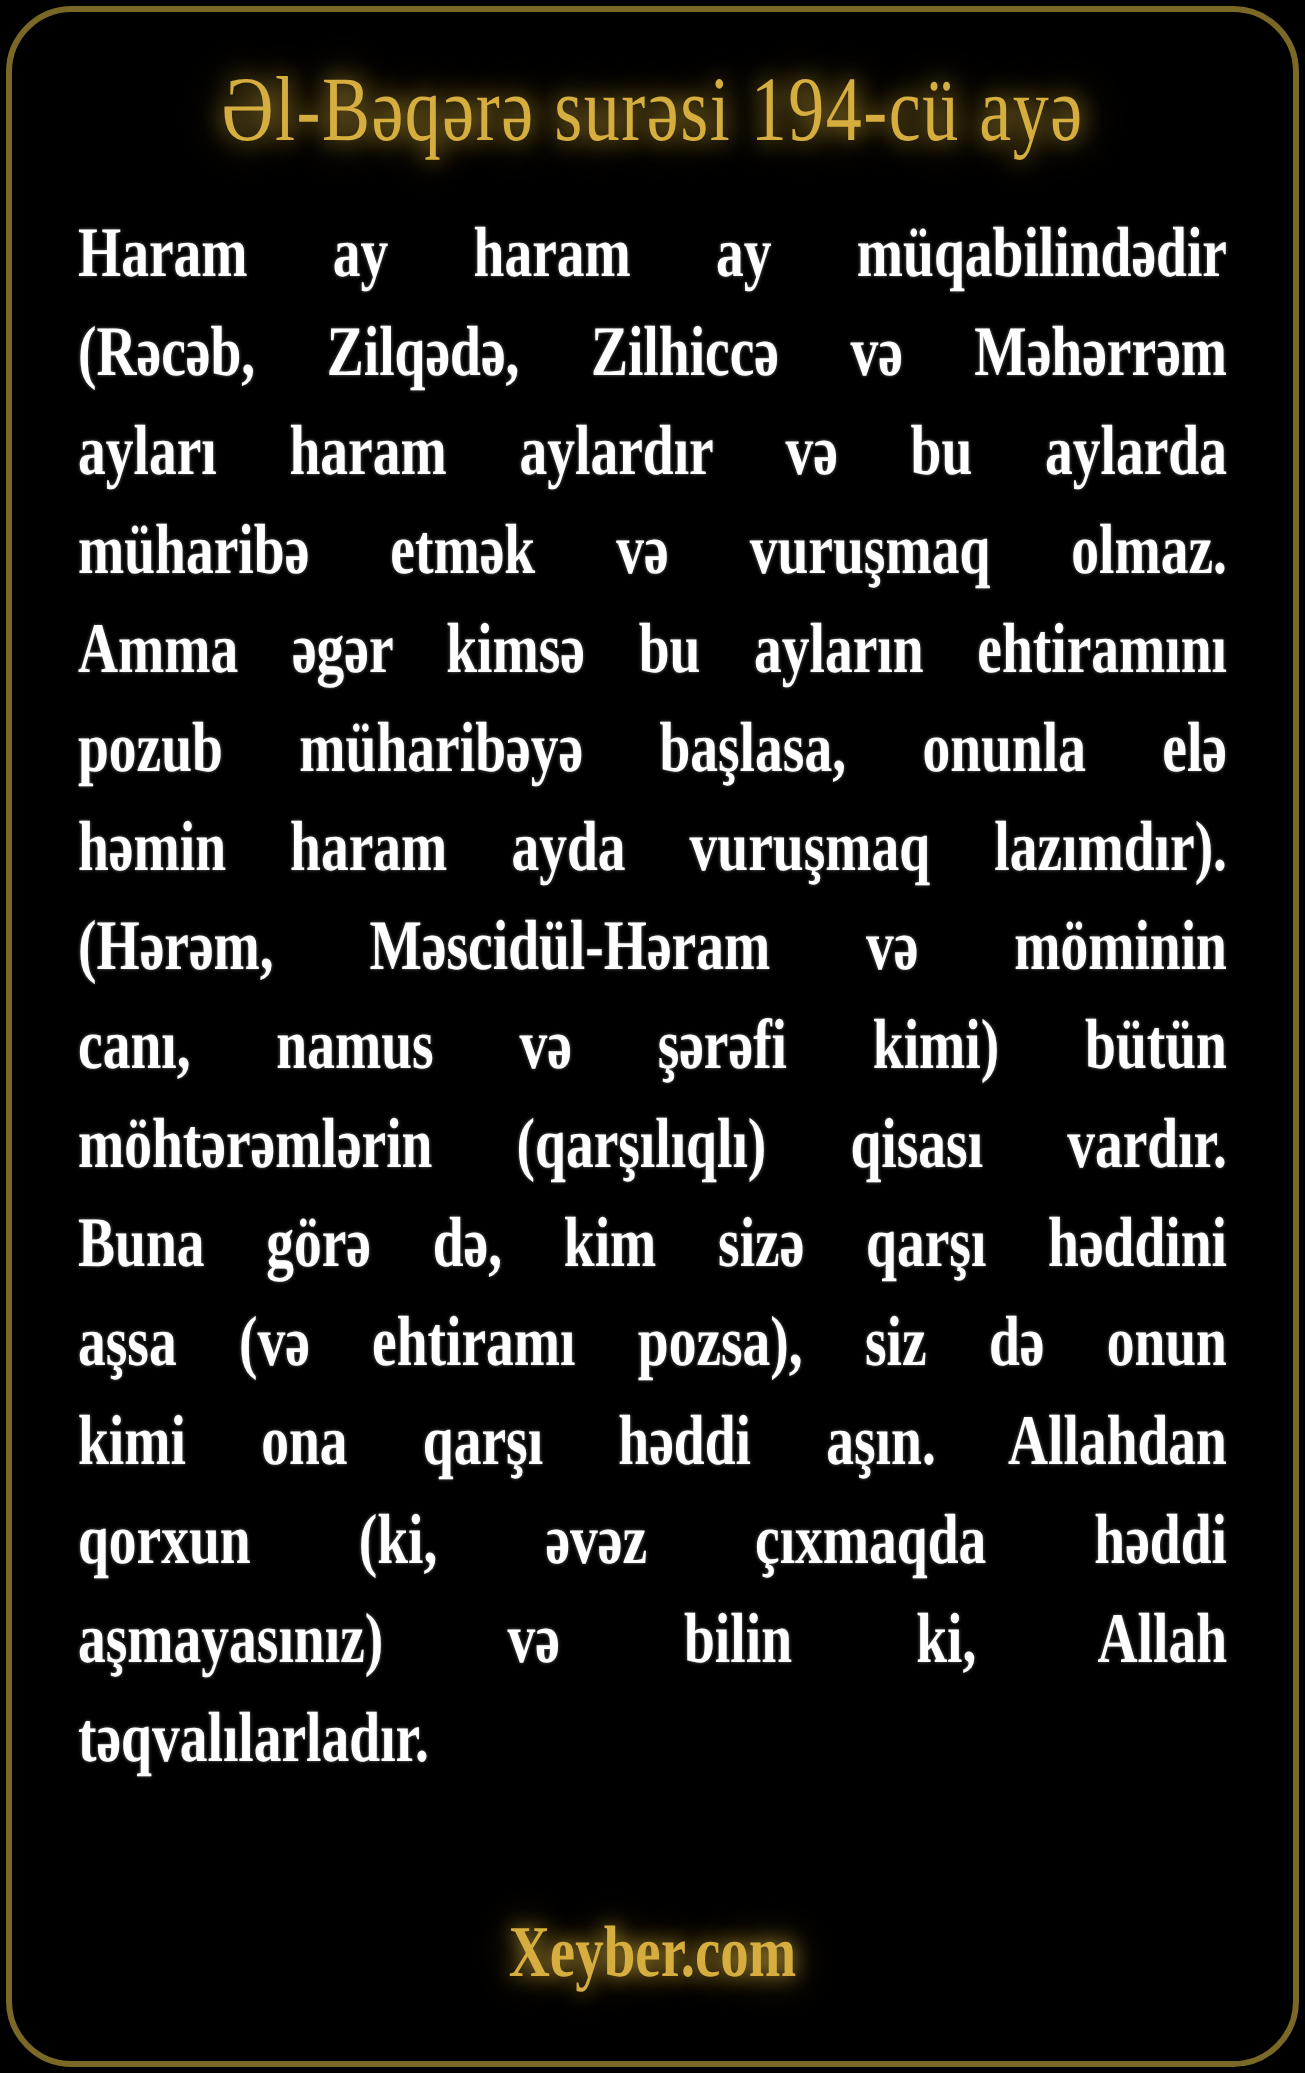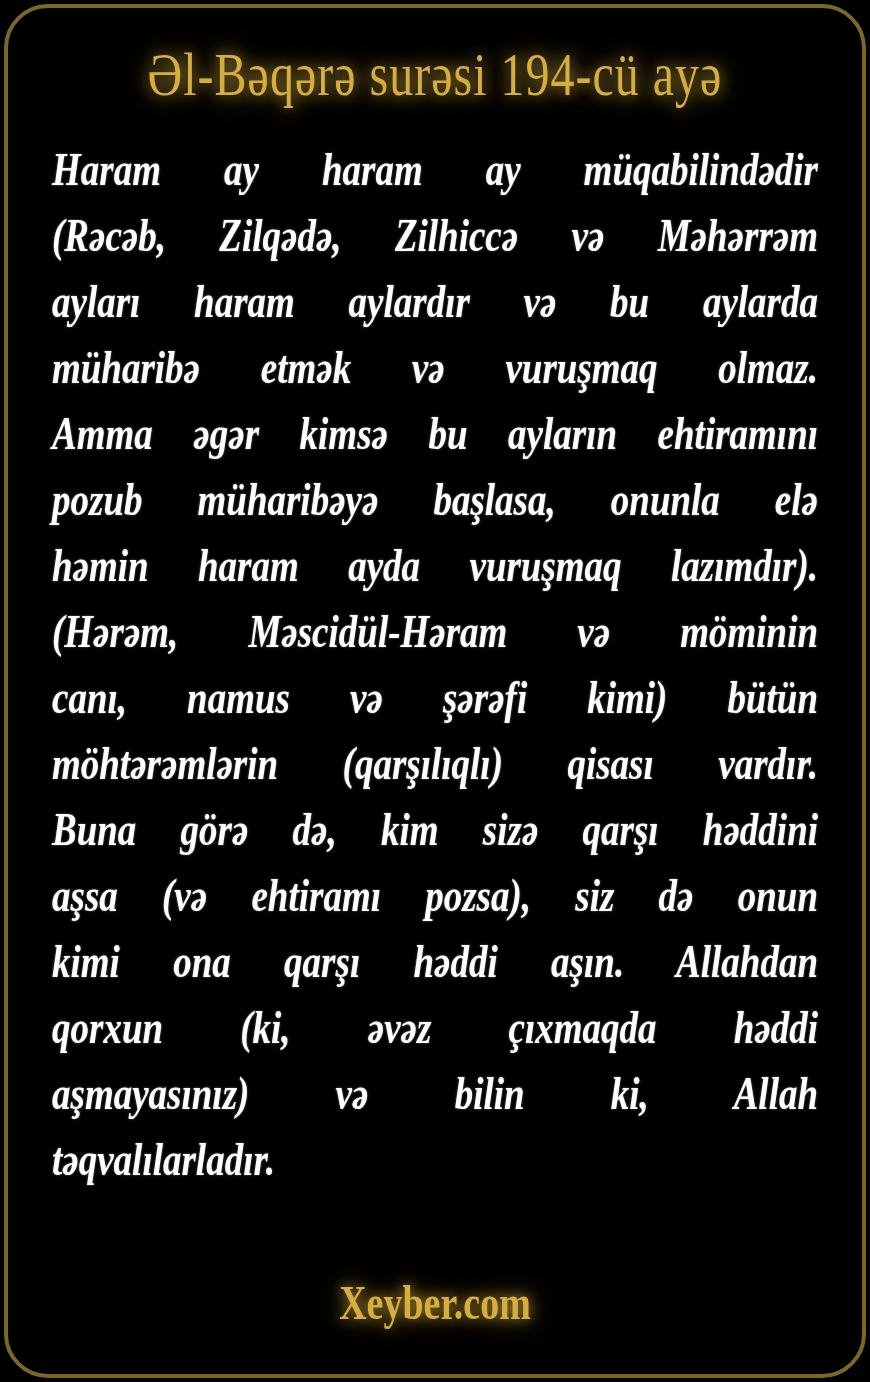--- a/index.html
+++ b/index.html
@@ -33,21 +33,20 @@
     font-size: 48px;
     font-weight: normal;
     letter-spacing: 1px;
     color: var(--title, #d5ae3f);
     text-shadow: 0 0 14px rgba(213, 174, 63, 0.85), 0 0 30px rgba(213, 174, 63, 0.45);
     transform: scaleY(1.28);
     transform-origin: center;
   }
   .verse-body {
     margin: 36px 44px 0 44px;
-    font-style: italic;
   }
   .verse-line {
     font-size: 37px;
     font-weight: bold;
     line-height: 66px;
     color: var(--body_text, #ffffff);
     text-align: justify;
     text-align-last: justify;
     text-shadow: 0 0 2px rgba(255, 255, 255, 0.45);
     transform: scaleY(1.28);

